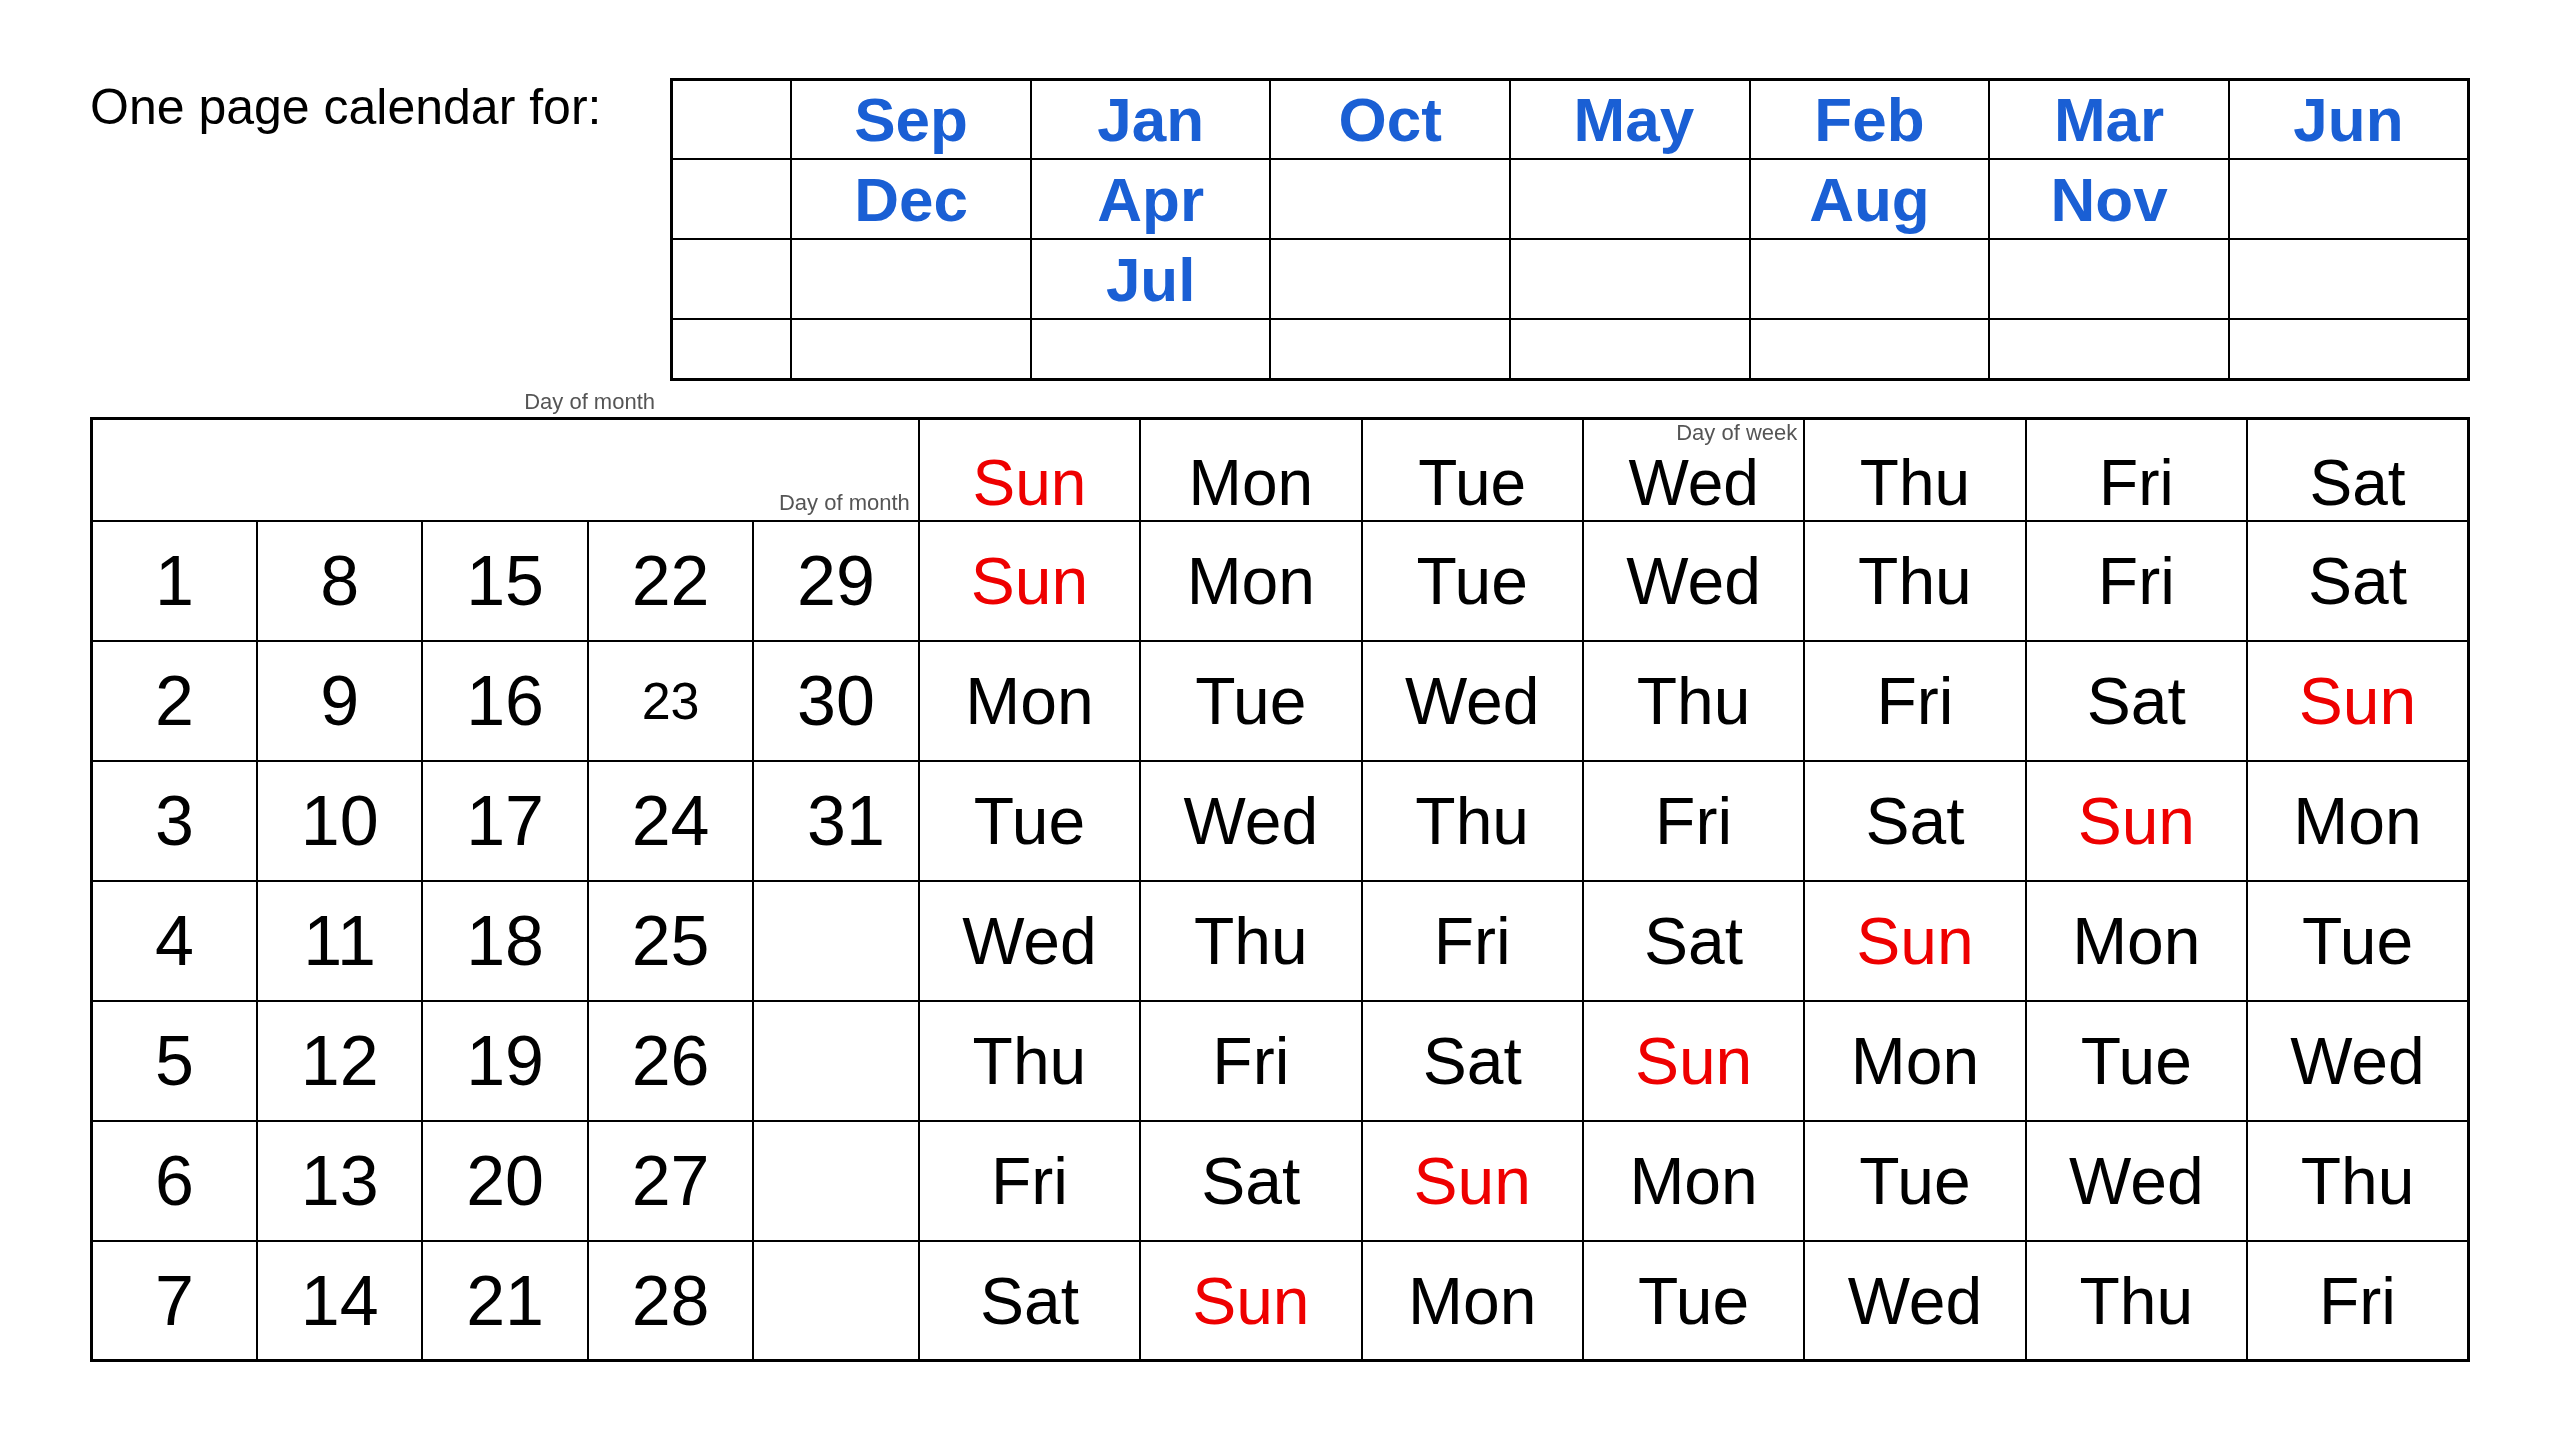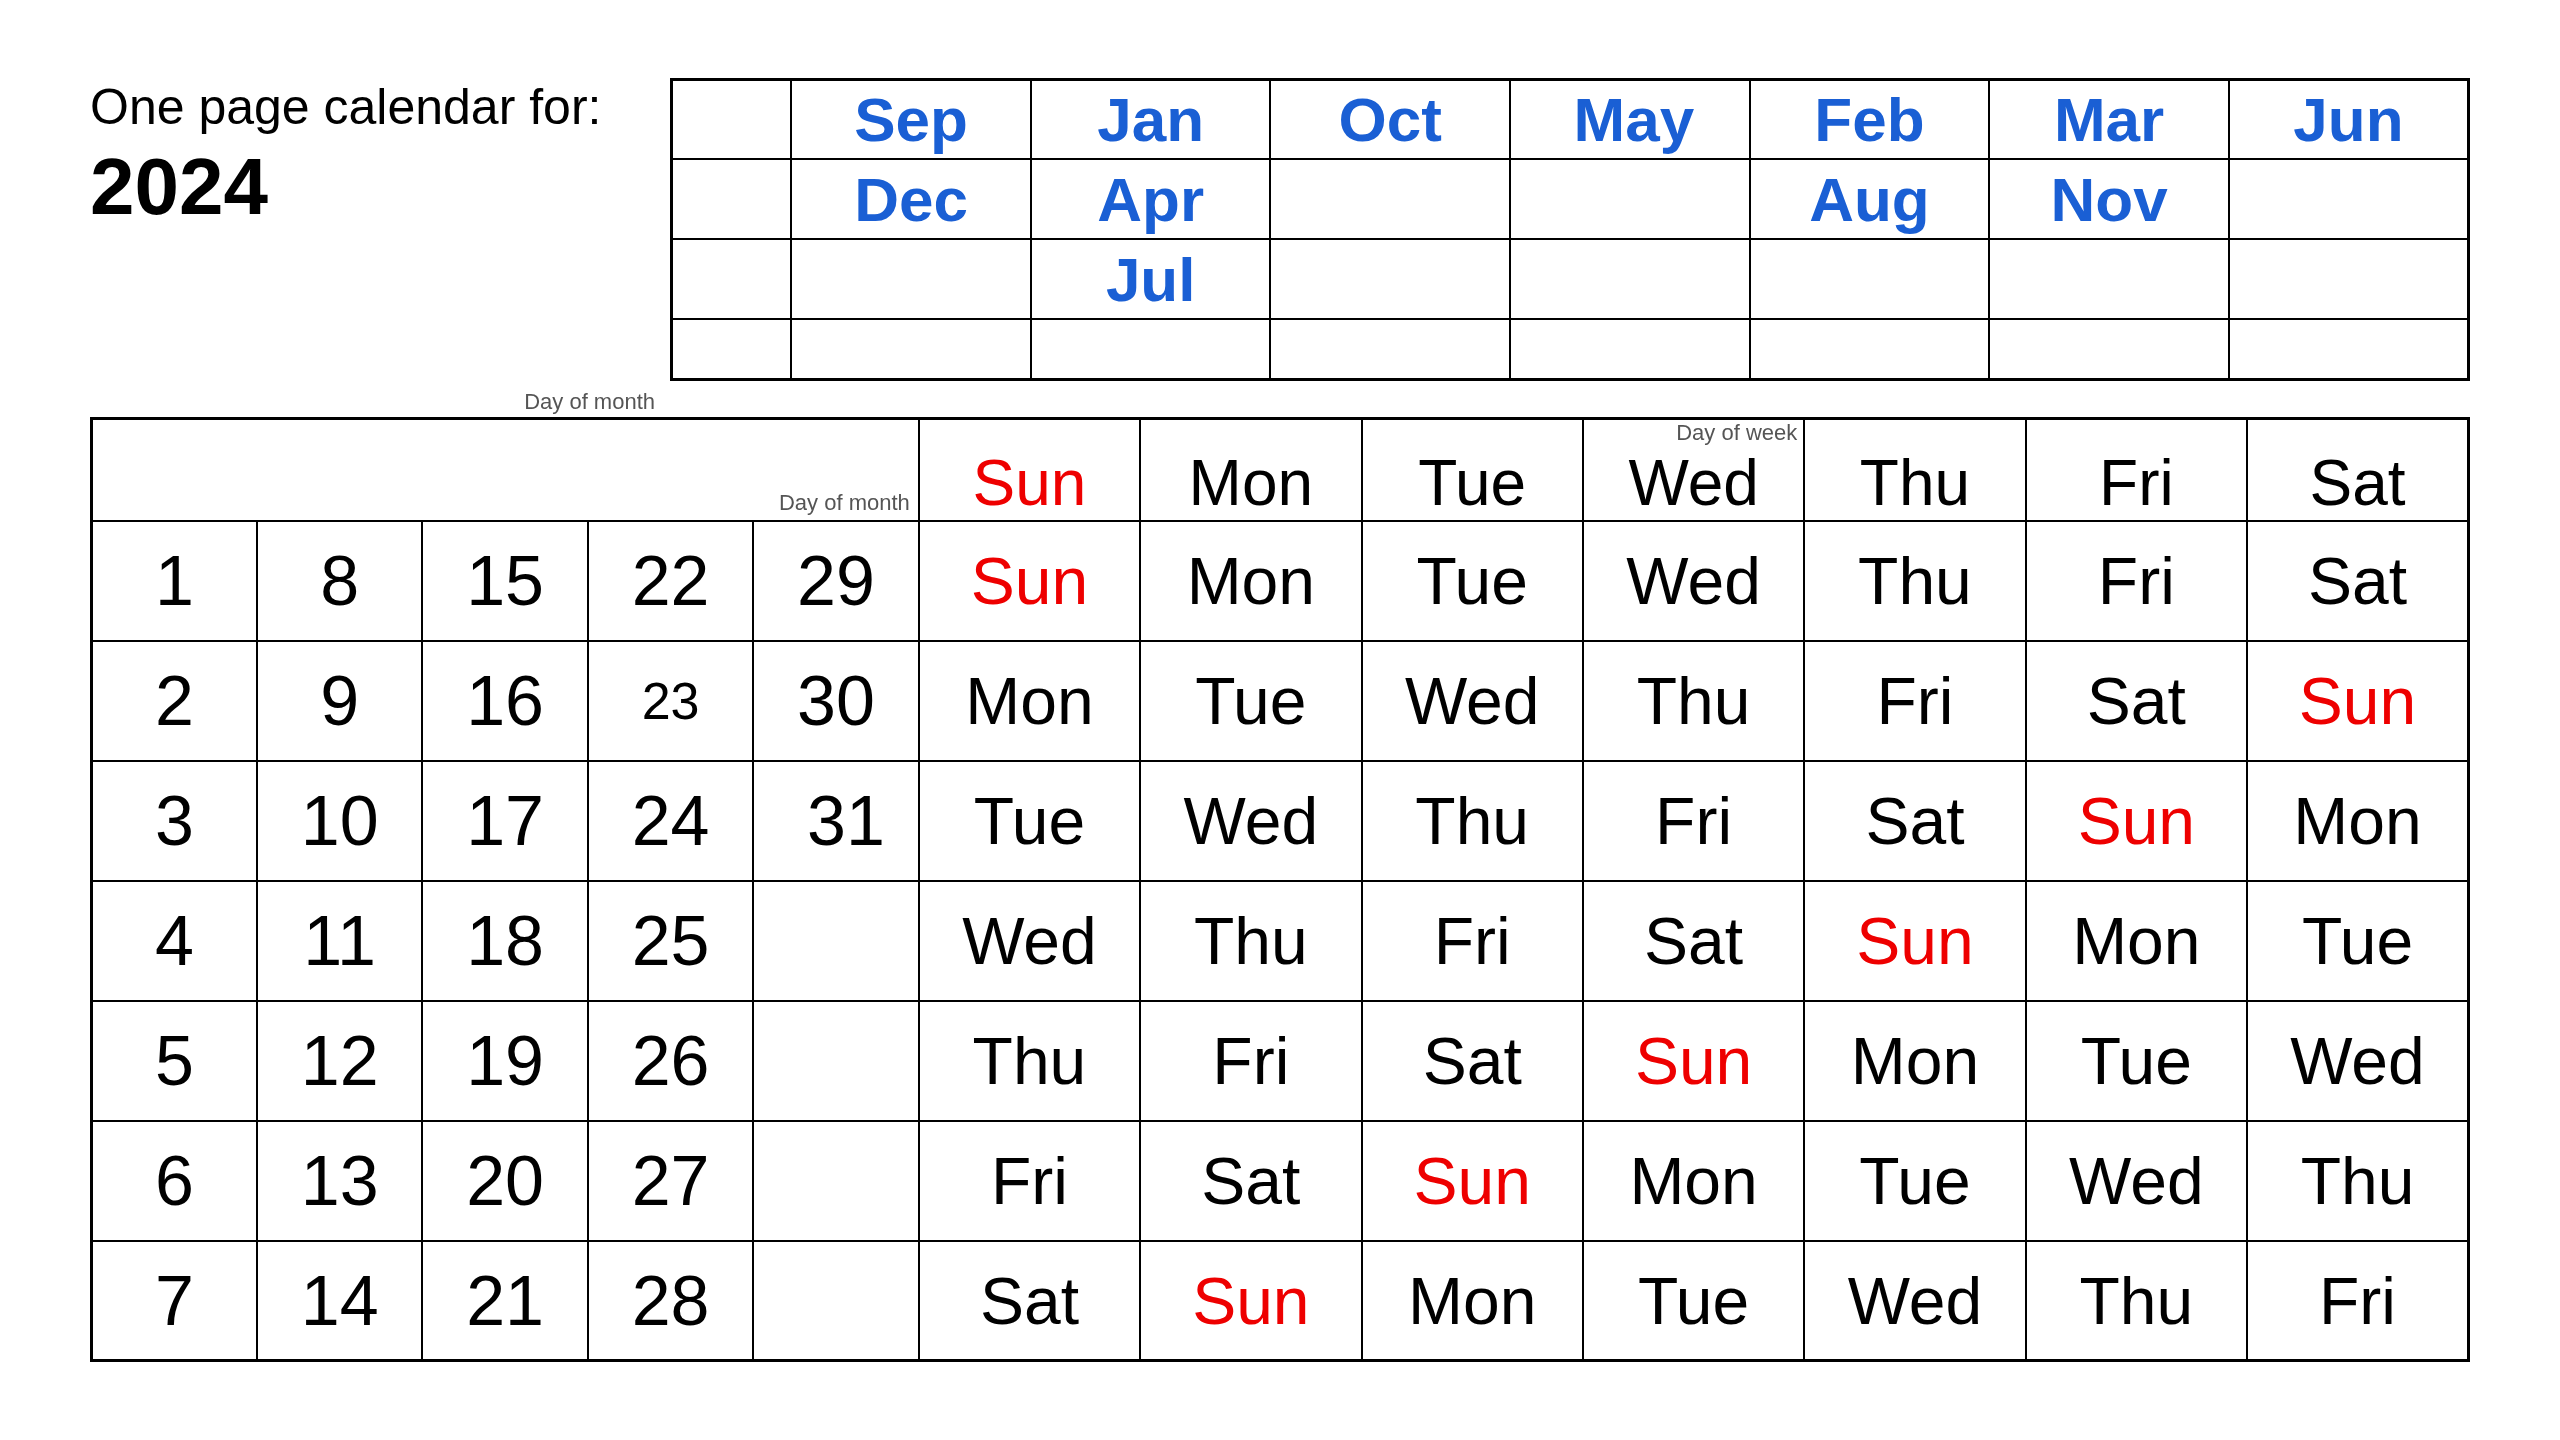--- a/index.html
+++ b/index.html
@@ -20,21 +20,20 @@
   </style>
 </head>
 <body>
 
 <div class="page">
 
   <div style="display:flex; align-items:flex-start; margin-bottom:0;">
 
     <div style="width:580px;">
       <div style="font-size:50px; font-weight:normal; color:#000;">One page calendar for:</div>
-      <div style="font-size:80px; font-weight:bold; color:#000; margin-top:5px;">2024</div>
     </div>
 
     <div style="flex:1; display:flex; flex-direction:column;">
 
 
       <table style="width:100%; border-collapse:collapse; border:3px solid #000;">
         <colgroup>
           <col style="width:95px;">
           <col style="width:190px;">
           <col style="width:190px;">

